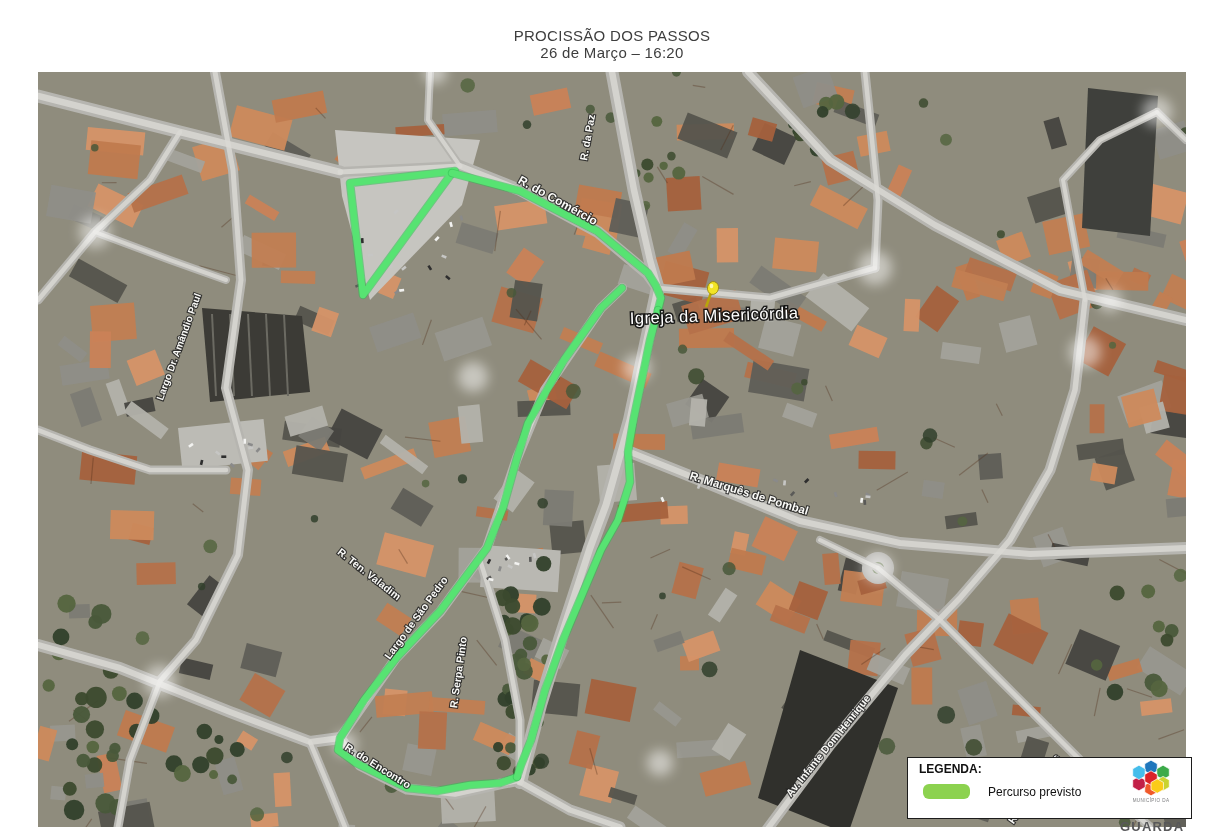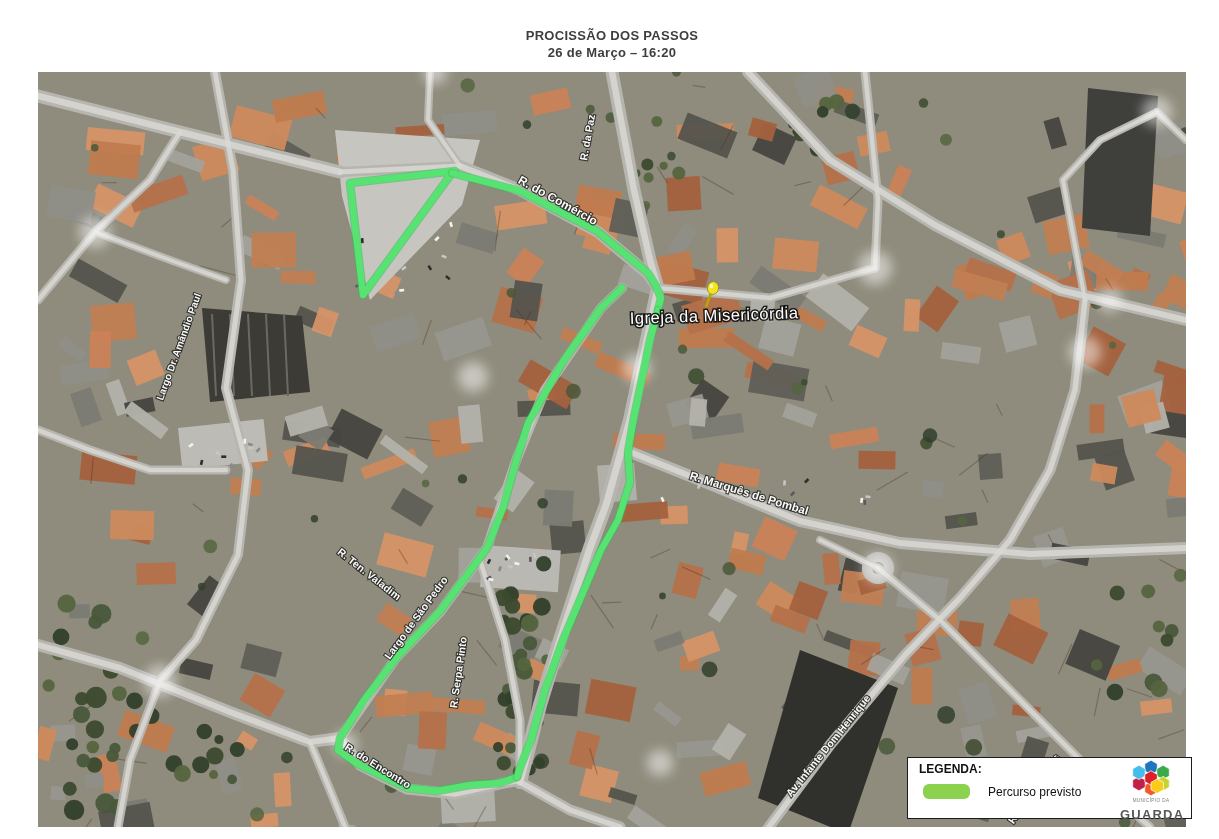--- a/index.html
+++ b/index.html
@@ -1,30 +1,30 @@
 <!DOCTYPE html>
 <html><head>
 <meta charset="utf-8">
 <style>
   html,body{margin:0;padding:0;background:#ffffff;}
   .page{position:relative;width:1219px;height:839px;overflow:hidden;
         font-family:"Liberation Sans",sans-serif;background:#ffffff;}
   .title-block{position:absolute;left:38px;top:27px;width:1148px;text-align:center;color:#3e3e3e;}
-  .title-line{font-size:13px;font-weight:bold;letter-spacing:.3px;line-height:17px;}
+  .title-line{font-size:15px;font-weight:normal;letter-spacing:.3px;line-height:17px;}
   .map-wrap{position:absolute;left:38px;top:72px;width:1148px;height:755px;overflow:hidden;background:#8f8d80;}
   .map-wrap svg{display:block;width:100%;height:100%;}
   .legend{position:absolute;left:907px;top:757px;width:285px;height:62px;background:#ffffff;
           border:1.6px solid #1c1c1c;box-sizing:border-box;z-index:5;}
   .legend-heading{position:absolute;left:11px;top:4px;font-size:12px;font-weight:bold;color:#111;}
   .legend-item{position:absolute;left:15px;top:26px;display:flex;align-items:center;}
   .swatch{display:inline-block;width:47px;height:15px;border-radius:6px;}
   .legend-label{margin-left:18px;font-size:12px;font-weight:normal;color:#111;}
   .logo{position:absolute;right:9px;top:1px;width:62px;text-align:center;}
   .logo-small{font-size:4.6px;color:#7b7c7e;letter-spacing:.4px;margin-top:-3px;}
-  .logo-big{font-size:13px;font-weight:bold;color:#58585a;letter-spacing:1.2px;margin-top:4px;}
+  .logo-big{font-size:13px;font-weight:bold;color:#58585a;letter-spacing:1.2px;margin-top:16px;}
   text.street{paint-order:stroke;stroke:rgba(35,35,35,.85);stroke-width:2.2px;fill:#fbfbf8;
               font-family:"Liberation Sans",sans-serif;font-weight:bold;}
   text.poi{paint-order:stroke;stroke:rgba(15,15,15,.92);stroke-width:3px;fill:#ffffff;
            font-family:"Liberation Sans",sans-serif;font-weight:normal;letter-spacing:.5px;}
 </style>
 </head>
 <body>
 
 <div class="page">
 

